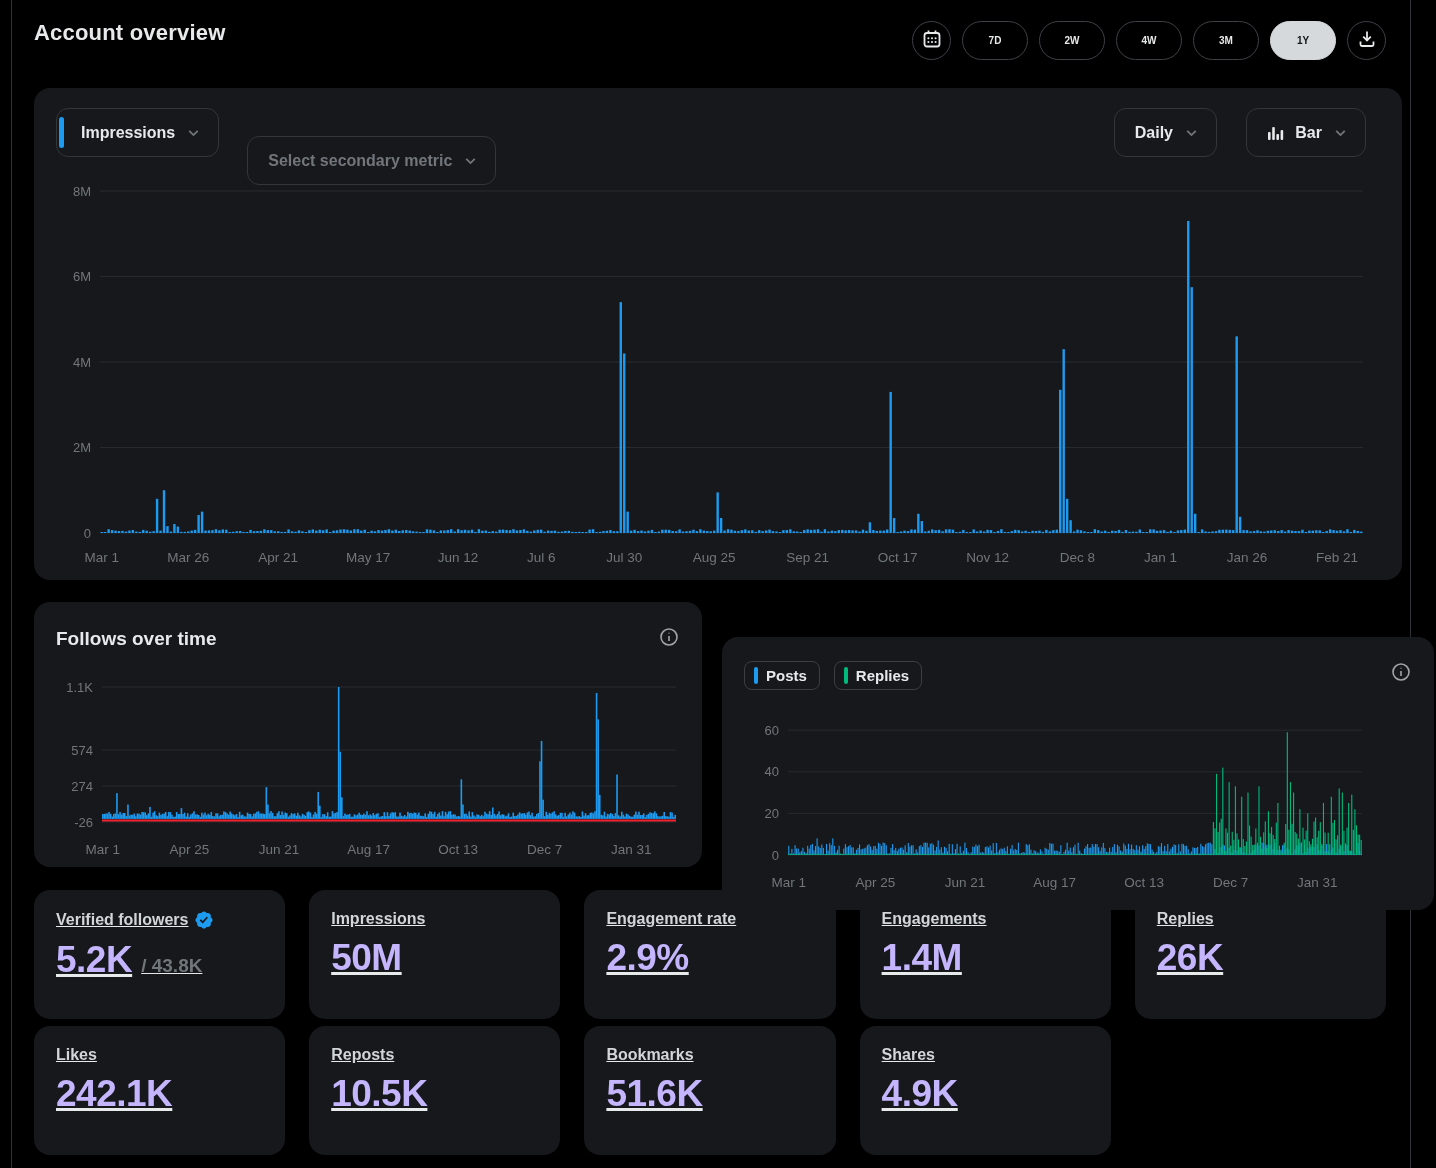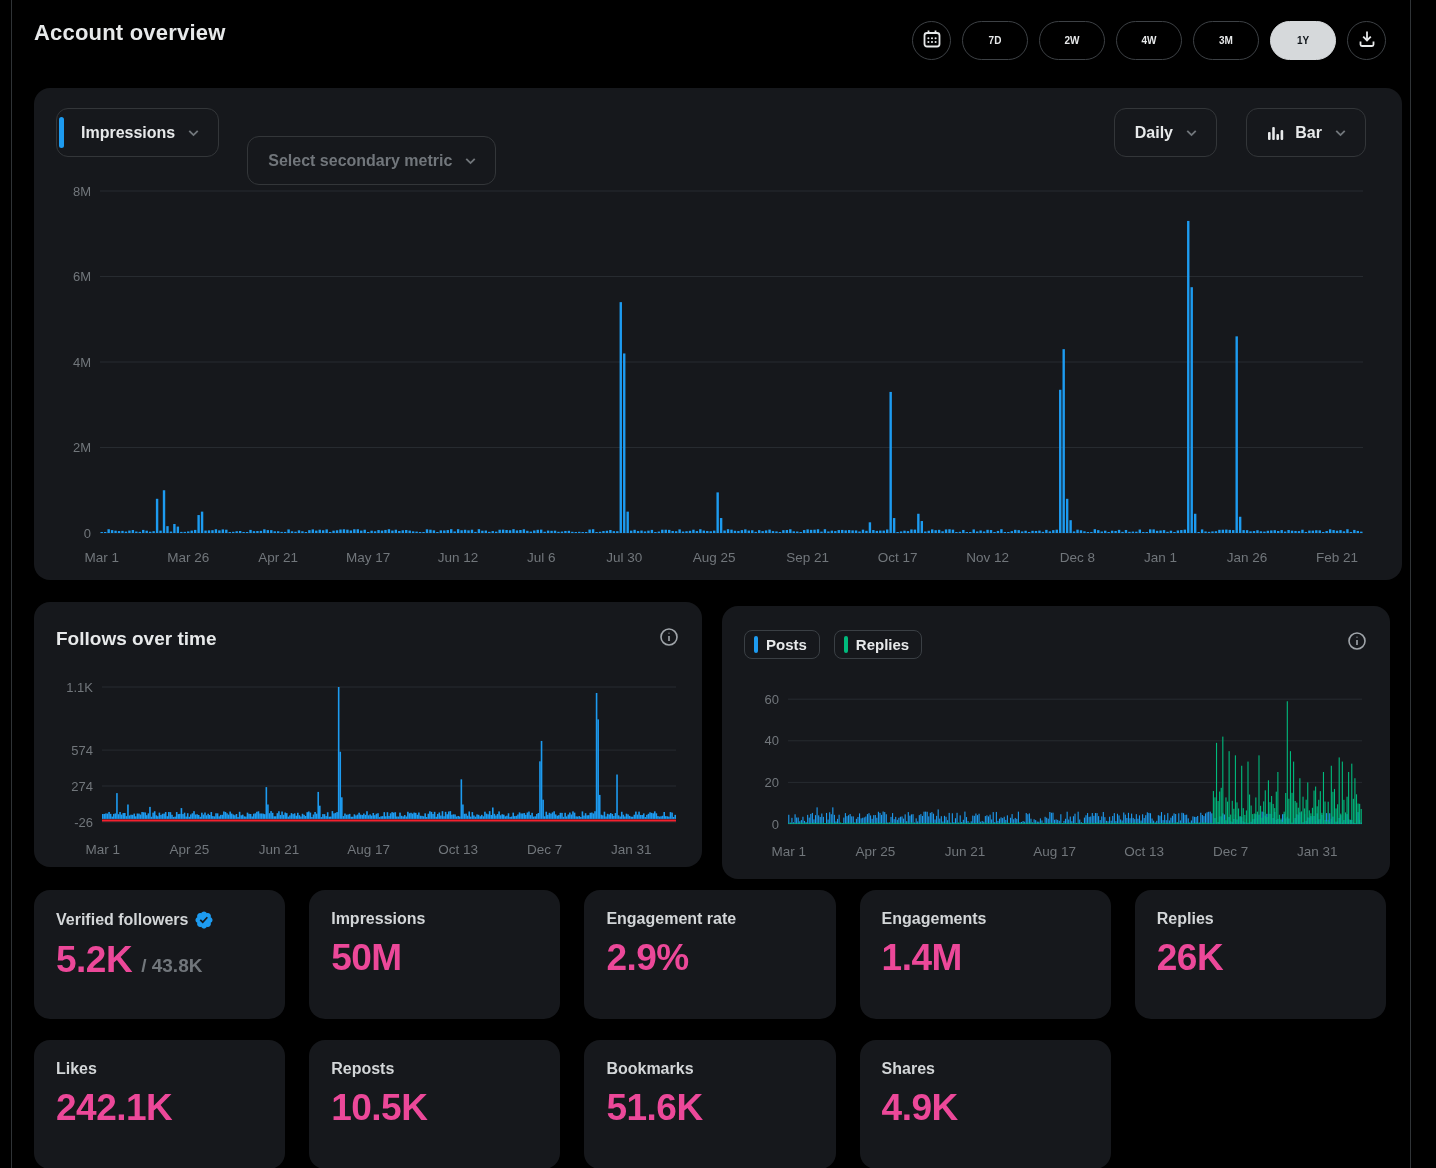--- a/index.html
+++ b/index.html
@@ -16,21 +16,21 @@
   .circle-btn{width:39px;height:39px;border:1px solid #3d4145;border-radius:50%;
               display:flex;align-items:center;justify-content:center;cursor:pointer;background:transparent;}
   .pill{height:39px;min-width:66px;padding:0 20px;border:1px solid #3d4145;border-radius:20px;
         display:flex;align-items:center;justify-content:center;font-size:10px;font-weight:700;
         color:#e7e9ea;cursor:pointer;background:transparent;box-sizing:border-box;}
   .pill.selected{background:#d6d9db;color:#0f1419;border-color:#d6d9db;}
 
   .panel{position:absolute;background:#16181c;border-radius:16px;}
   .panel.main{left:34px;top:88px;width:1368px;height:492px;}
   .panel.follows{left:34px;top:602px;width:668px;height:265px;}
-  .panel.activity{left:722px;top:606px;width:668px;height:273px;}
+  .panel.activity{left:722px;top:637px;width:668px;height:273px;padding-left:44px;}
 
   .metric-row{position:absolute;left:22px;top:20px;display:flex;gap:28px;}
   .drop-btn{height:49px;border:1px solid #333639;border-radius:12px;display:flex;align-items:center;
             gap:10px;padding:0 16px 0 20px;font-size:16px;font-weight:700;color:#e7e9ea;
             cursor:pointer;background:transparent;position:relative;box-sizing:border-box;}
   .drop-btn .accent{position:absolute;left:2px;top:8px;bottom:8px;width:5px;border-radius:3px;background:#1d9bf0;}
   .drop-btn.primary{padding-left:24px;}
   .drop-btn.ghost{color:#71767b;margin-top:28px;}
   .drop-btn.abs-daily{position:absolute;right:185px;top:20px;justify-content:flex-end;}
   .drop-btn.abs-bar{position:absolute;right:36px;top:20px;margin-left:7px;}
@@ -44,25 +44,25 @@
   .panel-title{position:absolute;left:22px;top:26px;font-size:19px;font-weight:700;margin:0;}
   .info-btn{position:absolute;right:22px;top:24px;width:22px;height:22px;cursor:pointer;
             display:flex;align-items:center;justify-content:center;background:transparent;border:0;padding:0;}
 
   .legend{position:absolute;left:22px;top:24px;display:flex;gap:14px;}
   .legend-chip{display:flex;align-items:center;gap:8px;border:1px solid #3a3f44;border-radius:8px;
                padding:5px 12px 5px 9px;font-size:15px;font-weight:700;color:#e7e9ea;cursor:pointer;background:transparent;}
   .legend-swatch{width:4px;height:17px;border-radius:2px;}
 
   .cards{position:absolute;left:34px;top:890px;width:1352px;display:grid;
-         grid-template-columns:repeat(5,1fr);grid-template-rows:129px 129px;gap:21px 24px;}
+         grid-template-columns:repeat(5,1fr);grid-template-rows:129px 129px;gap:7px 24px;text-decoration:underline;}
   .card{background:#16181c;border-radius:16px;padding:20px 22px;box-sizing:border-box;}
   .card .label{font-size:16px;font-weight:600;color:#d3d6d8;display:flex;align-items:center;gap:6px;}
   .card .value-row{display:flex;align-items:baseline;gap:9px;margin-top:9px;}
-  .card .value{font-size:37px;font-weight:800;color:#ec4899;letter-spacing:-.5px;}
+  .card .value{font-size:37px;font-weight:800;color:#c4b5fd;letter-spacing:-.5px;}
   .card .suffix{font-size:19px;font-weight:600;color:#71767b;}
 </style>
 </head>
 <body>
 
 <div class="vline left"></div>
 <div class="vline right"></div>
 
 <h1 class="page-title">Account overview</h1>
 

